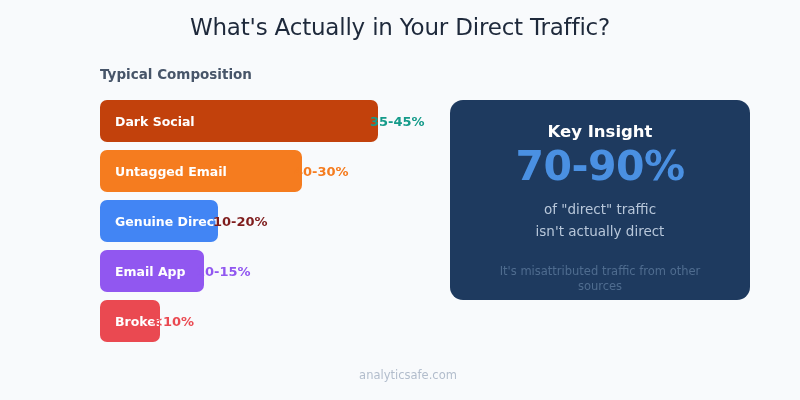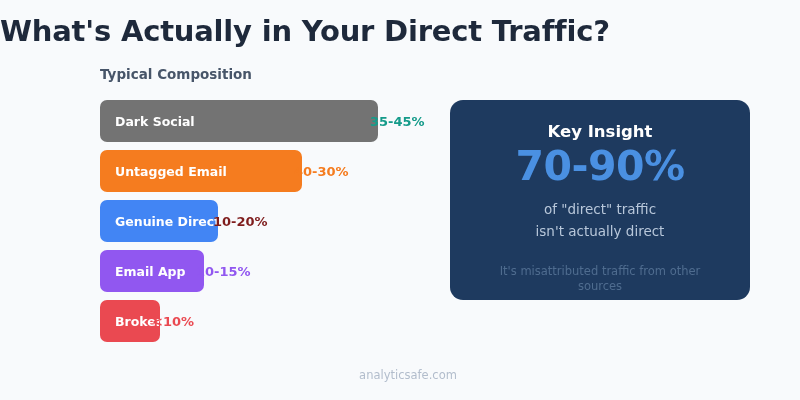--- a/index.html
+++ b/index.html
@@ -20,23 +20,23 @@
     width: 800px;
     height: 400px;
   }
 
   
   .title {
     position: absolute;
     left: 0;
     top: 14px;
     width: 800px;
-    text-align: left;
-    font-size: 29px;
-    font-weight: bold;
+    text-align: center;
+    font-size: 23px;
+    font-weight: normal;
     color: #1e293b;
     letter-spacing: -0.2px;
   }
 
   
   .subtitle {
     position: absolute;
     left: 100px;
     top: 66px;
     font-size: 13.5px;
@@ -138,21 +138,21 @@
 <body>
 
 <div class="page">
 
   <div class="title">What's Actually in Your Direct Traffic?</div>
 
   <div class="subtitle">Typical Composition</div>
 
   <div class="bars" id="bars-container">
       <div class="bar-row">
-        <div class="bar" style="width: 278px; background: #737373;">
+        <div class="bar" style="width: 278px; background: #c2410c;">
           <span class="bar-label">Dark Social</span>
         </div>
         <div class="bar-value" style="left: 270px; color: rgb(21, 155, 138);">35-45%</div>
       </div>
       <div class="bar-row">
         <div class="bar" style="width: 202px; background: rgb(245, 124, 31); text-align: center;">
           <span class="bar-label">Untagged Email</span>
         </div>
         <div class="bar-value" style="left: 194px; color: rgb(245, 124, 31);">40-30%</div>
       </div>

